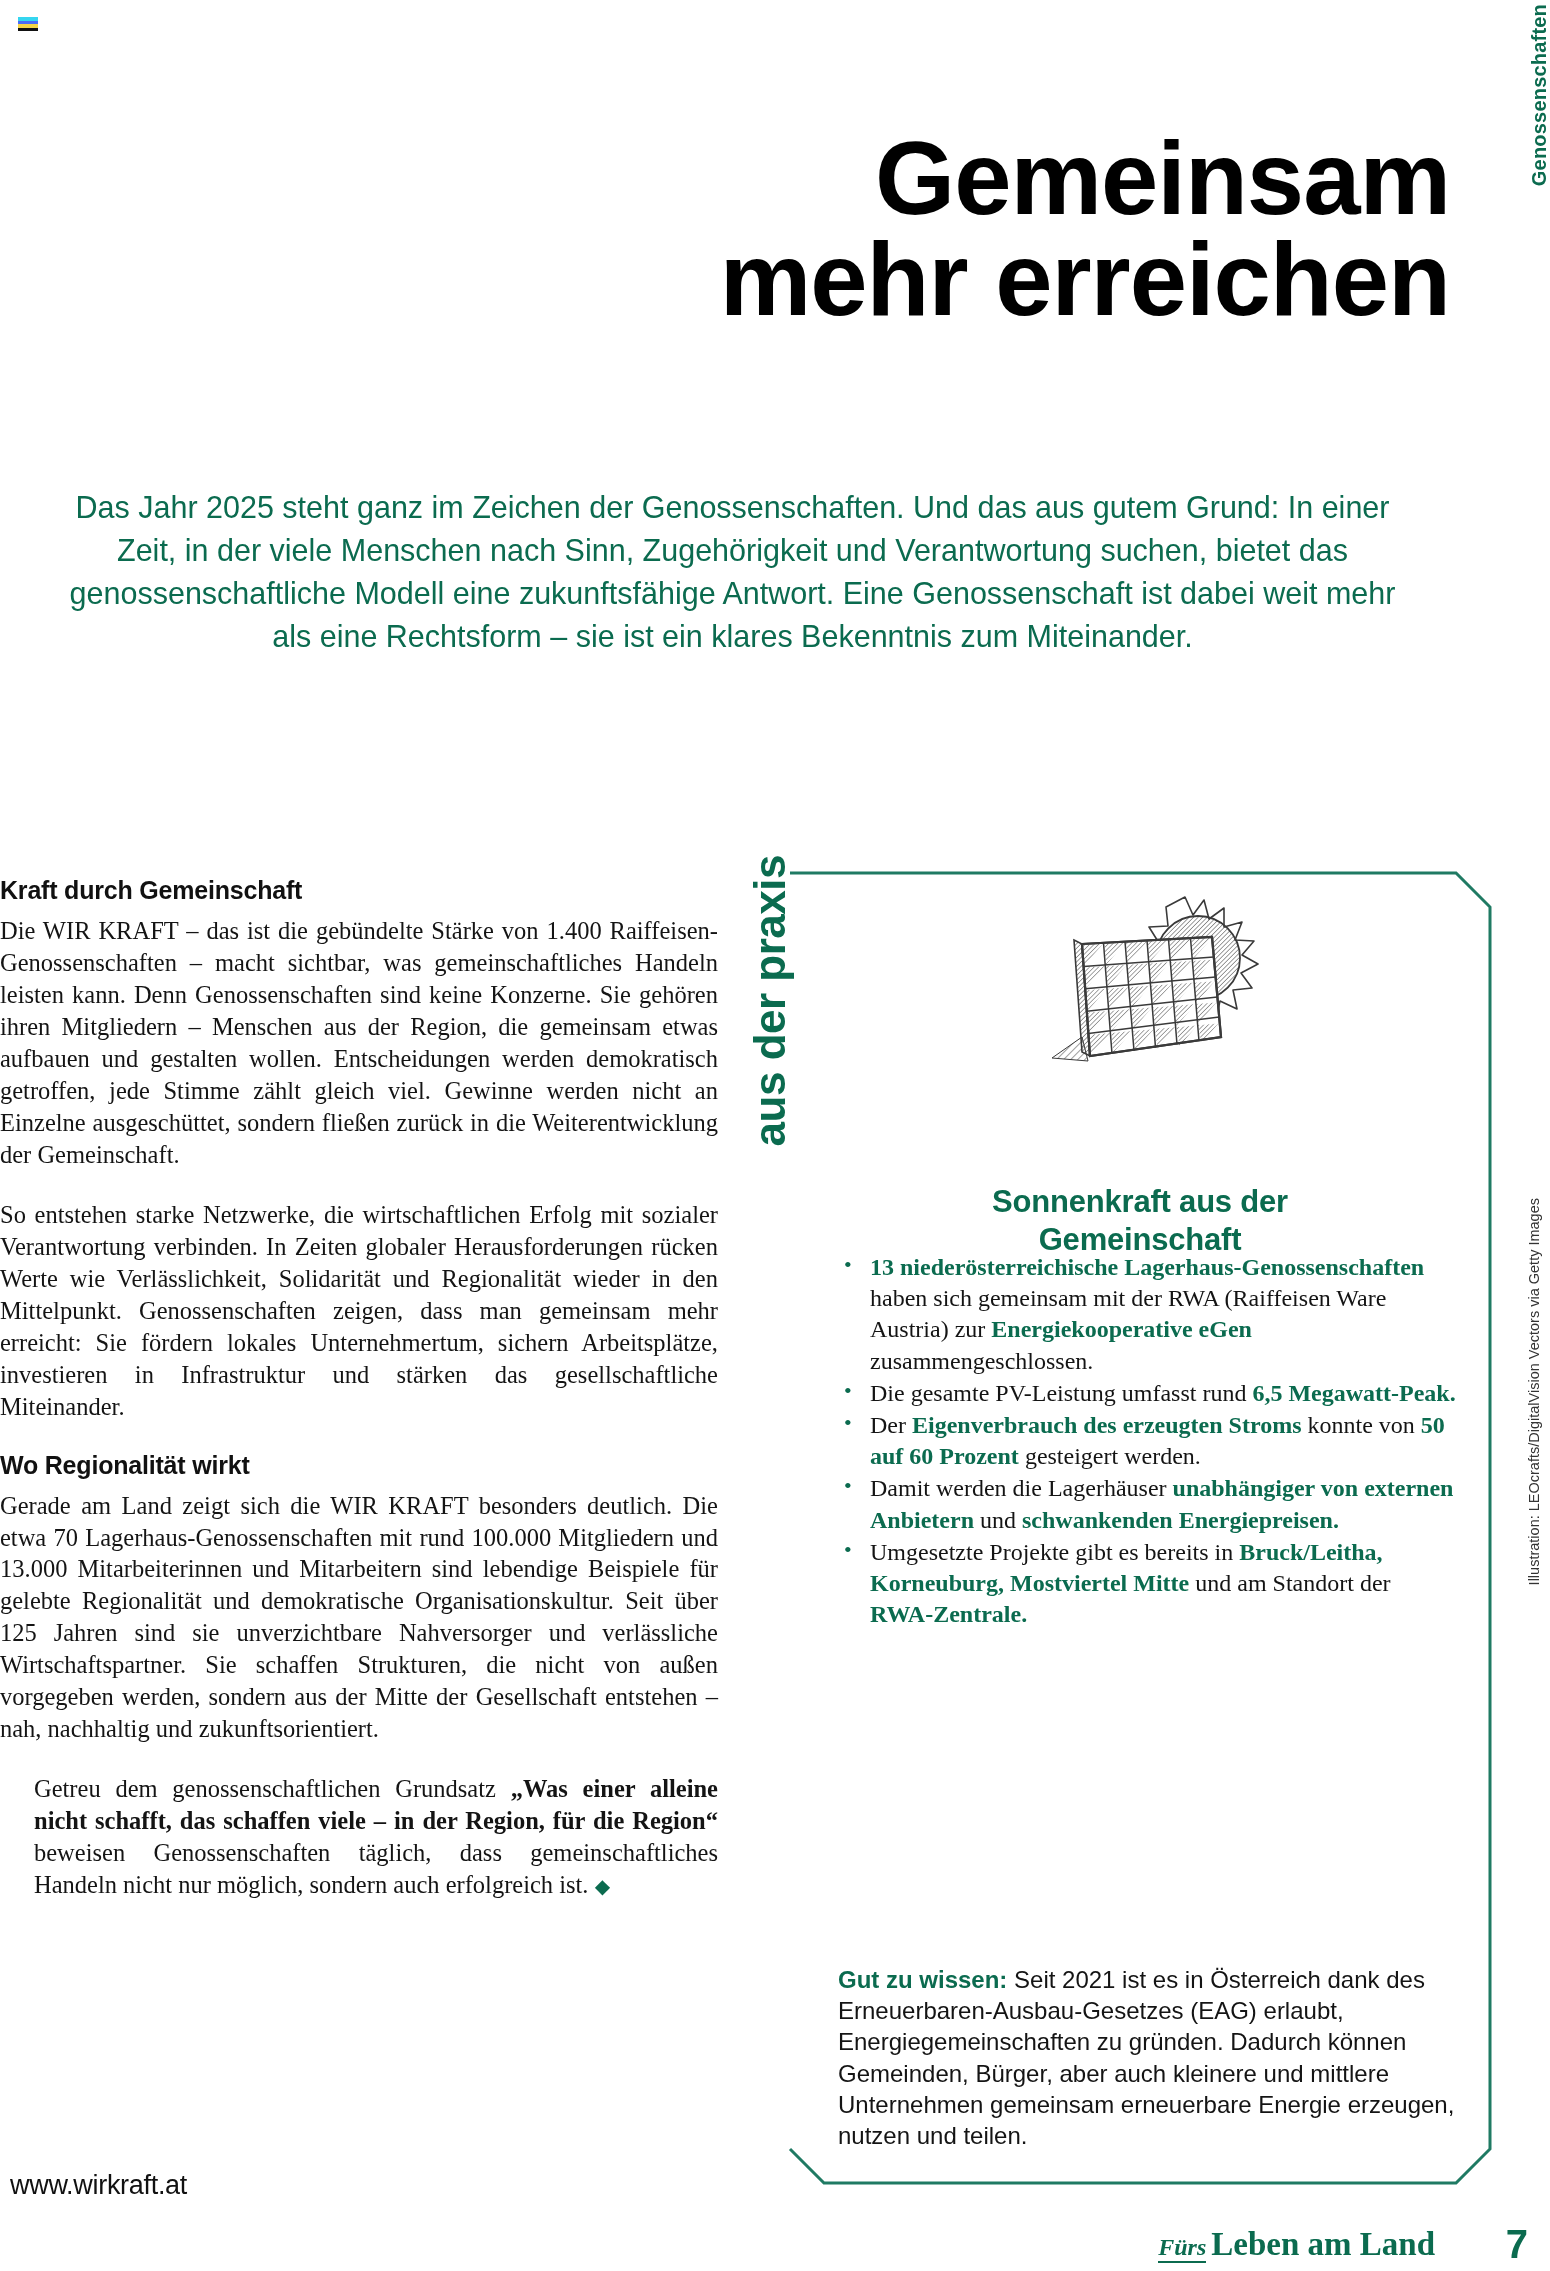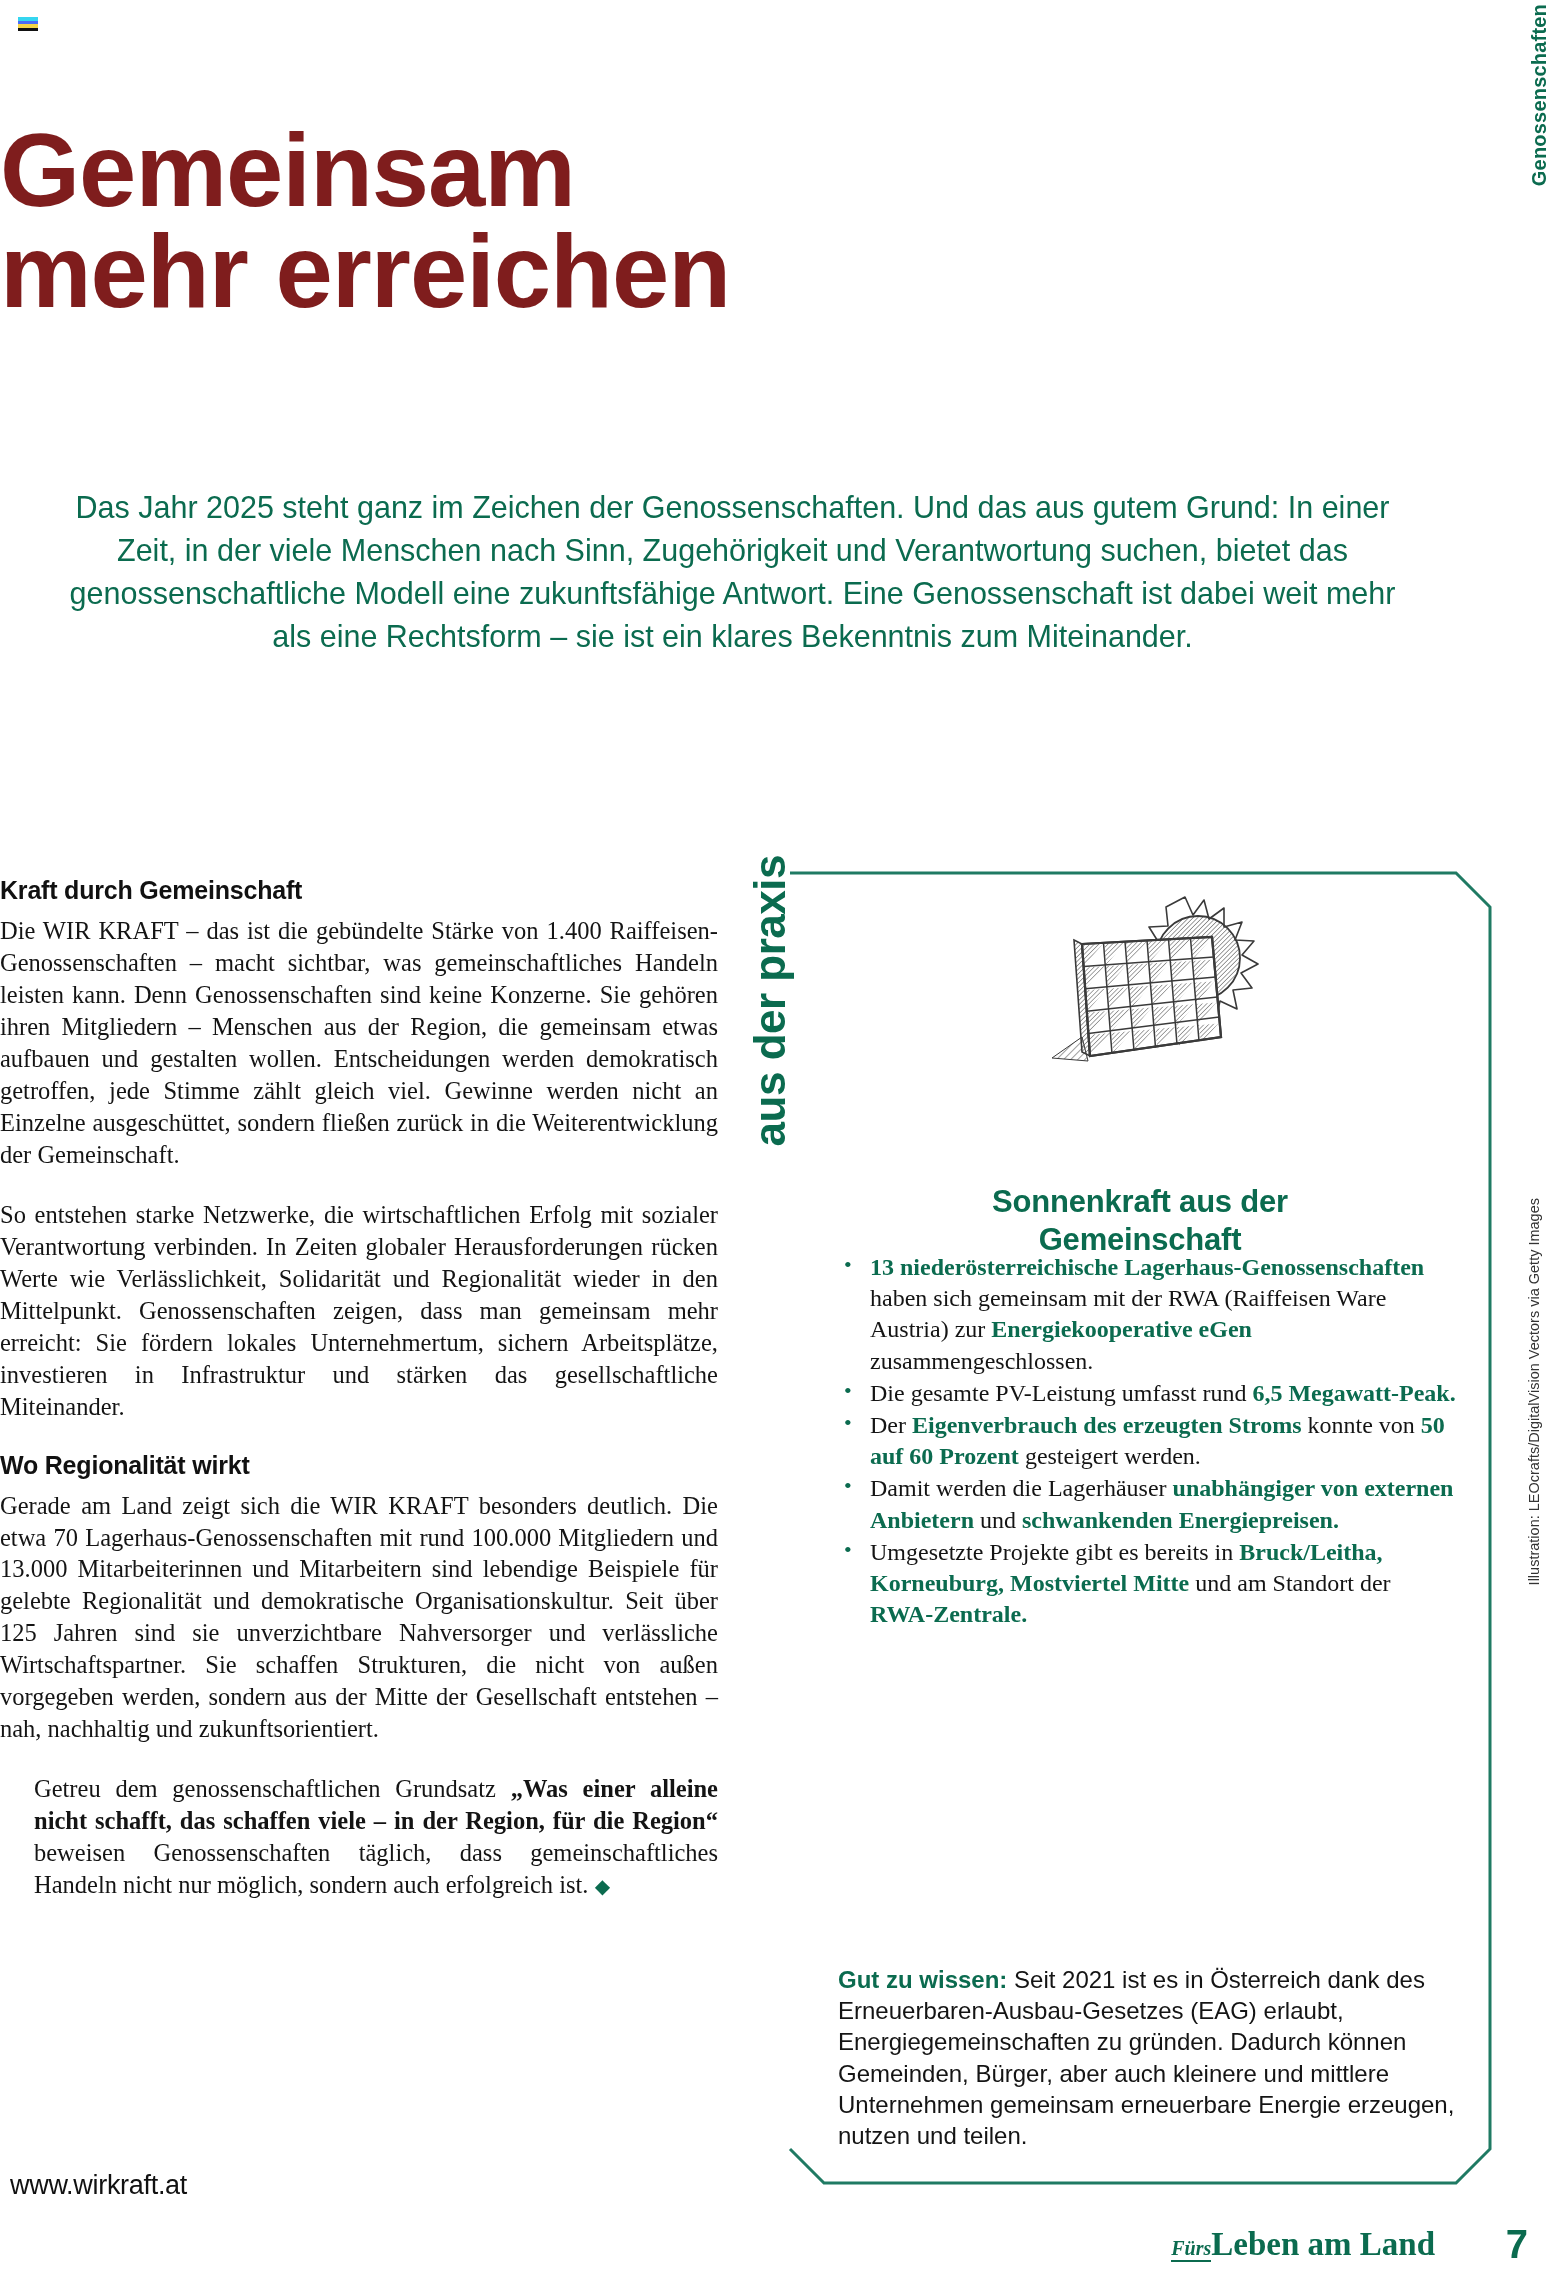--- a/index.html
+++ b/index.html
@@ -24,23 +24,23 @@
     transform:rotate(180deg);
     color:#0b6b4f;
     font-weight:bold;
     font-size:20px;
     letter-spacing:0.2px;
     white-space:nowrap;
   }
 
   
   #headline {
-    position:absolute; left:0; top:52px; width:1450px;
-    text-align:left;
-    color:#7f1d1d;
+    position:absolute; left:0; top:60px; width:1450px;
+    text-align:right;
+    color:#000000;
     font-weight:bold;
     font-size:103px;
     line-height:0.98;
     letter-spacing:-1px;
   }
   #headline .l2 { display:block; }
 
   
   #lead {
     position:absolute; left:60px; top:455px; width:1345px;
@@ -152,23 +152,24 @@
   #footer-brand {
     position:absolute; right:115px; bottom:2px;
     color:#0b6b4f;
     font-family:"Liberation Serif", serif;
     font-weight:bold;
     font-size:33px;
     white-space:nowrap;
   }
   #footer-brand .furs {
     font-style:italic;
-    font-size:20px;
+    font-size:24px;
     border-bottom:2px solid #0b6b4f;
     padding-bottom:1px;
+    margin-right:5px;
   }
   #page-number {
     position:absolute; right:22px; bottom:-2px;
     color:#0b6b4f;
     font-weight:bold;
     font-size:40px;
   }
 </style>
 </head>
 <body>

